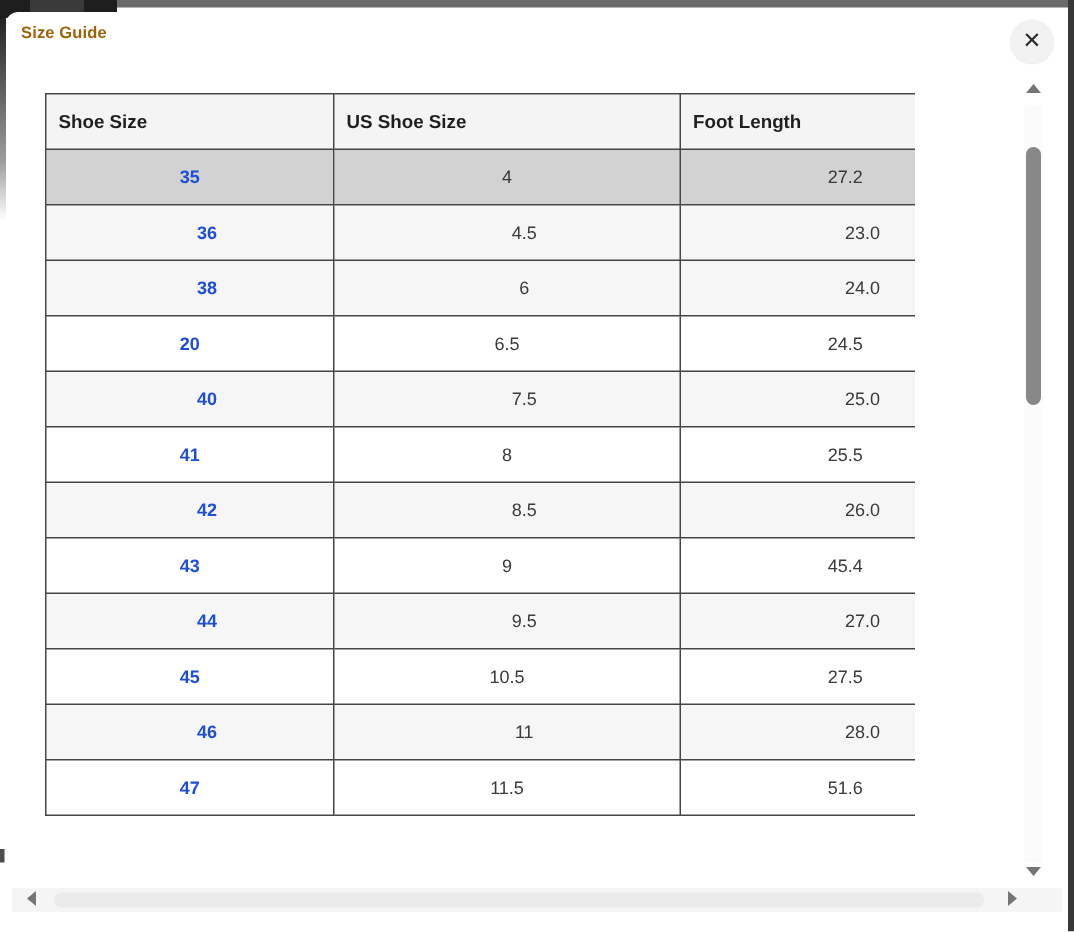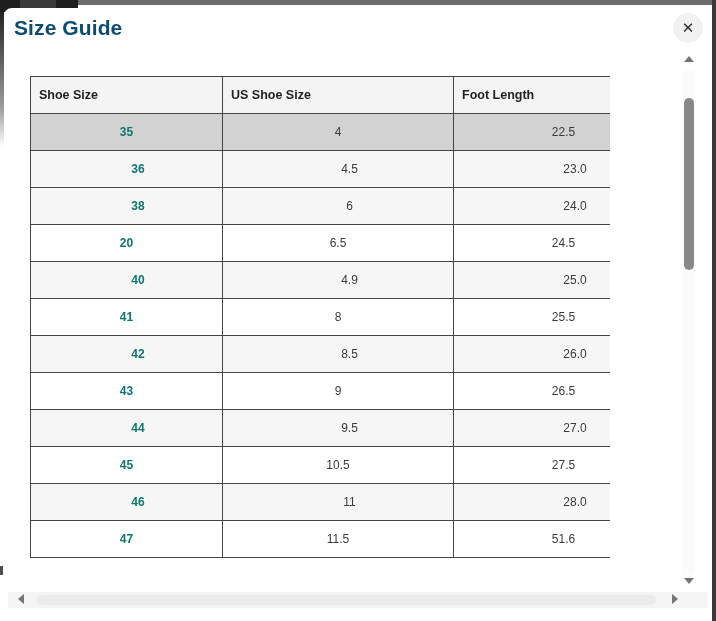--- a/index.html
+++ b/index.html
@@ -37,36 +37,36 @@
 
   
   .modal {
     position: absolute; left: 4px; top: 8px; width: 708px; height: 613px;
     background: #ffffff;
     border-radius: 8px 8px 0 0;
     z-index: 1;
   }
   .modal-title {
     position: absolute; left: 10px; top: 8px;
-    font-size: 21px; font-weight: bold; color: #0c4a6e;
+    font-size: 11px; font-weight: bold; color: #a16207;
     margin: 0; letter-spacing: 0.1px;
   }
   .close-btn {
     position: absolute; left: 669px; top: 5px;
     width: 30px; height: 30px;
     border: none; border-radius: 50%;
     background: #f2f2f2;
     color: #2b2b2b; font-size: 15px; line-height: 30px;
     text-align: center; padding: 0; cursor: pointer;
     font-family: "Liberation Sans", sans-serif;
   }
 
   
   .table-viewport {
-    position: absolute; left: 26px; top: 68px;
+    position: absolute; left: 26px; top: 54px;
     width: 580px; height: 528px;
     overflow: hidden;
   }
   table.size-table {
     border-collapse: collapse;
     table-layout: fixed;
     width: 643px;
   }
   .size-table th, .size-table td {
     border: 1px solid #454545;
@@ -86,21 +86,21 @@
   .size-table tbody th, .size-table tbody td {
     height: 37px;
     text-align: center;
     vertical-align: middle;
     font-size: 12px;
     color: #3a3a3a;
     background: #ffffff;
   }
   .size-table tbody th {
     font-weight: bold;
-    color: #0f766e;
+    color: #1d4ed8;
   }
   .size-table tbody tr.alt th, .size-table tbody tr.alt td {
     background: #f6f6f6;
     padding-left: 24px;
   }
   .size-table tbody tr.highlight th, .size-table tbody tr.highlight td {
     background: #d2d2d2;
   }
 
   
@@ -170,56 +170,56 @@
         <tr>
           <th>Shoe Size</th>
           <th>US Shoe Size</th>
           <th>Foot Length</th>
         </tr>
       </thead>
       <tbody>
           <tr class="highlight">
             <th>35</th>
             <td>4</td>
-            <td>22.5</td>
+            <td>27.2</td>
           </tr>
           <tr class="alt">
             <th>36</th>
             <td>4.5</td>
             <td>23.0</td>
           </tr>
           <tr class="alt">
             <th>38</th>
             <td>6</td>
             <td>24.0</td>
           </tr>
           <tr>
             <th>20</th>
             <td>6.5</td>
             <td>24.5</td>
           </tr>
           <tr class="alt">
             <th>40</th>
-            <td>4.9</td>
+            <td>7.5</td>
             <td>25.0</td>
           </tr>
           <tr>
             <th>41</th>
             <td>8</td>
             <td>25.5</td>
           </tr>
           <tr class="alt">
             <th>42</th>
             <td>8.5</td>
             <td>26.0</td>
           </tr>
           <tr>
             <th>43</th>
             <td>9</td>
-            <td>26.5</td>
+            <td>45.4</td>
           </tr>
           <tr class="alt">
             <th>44</th>
             <td>9.5</td>
             <td>27.0</td>
           </tr>
           <tr>
             <th>45</th>
             <td>10.5</td>
             <td>27.5</td>

